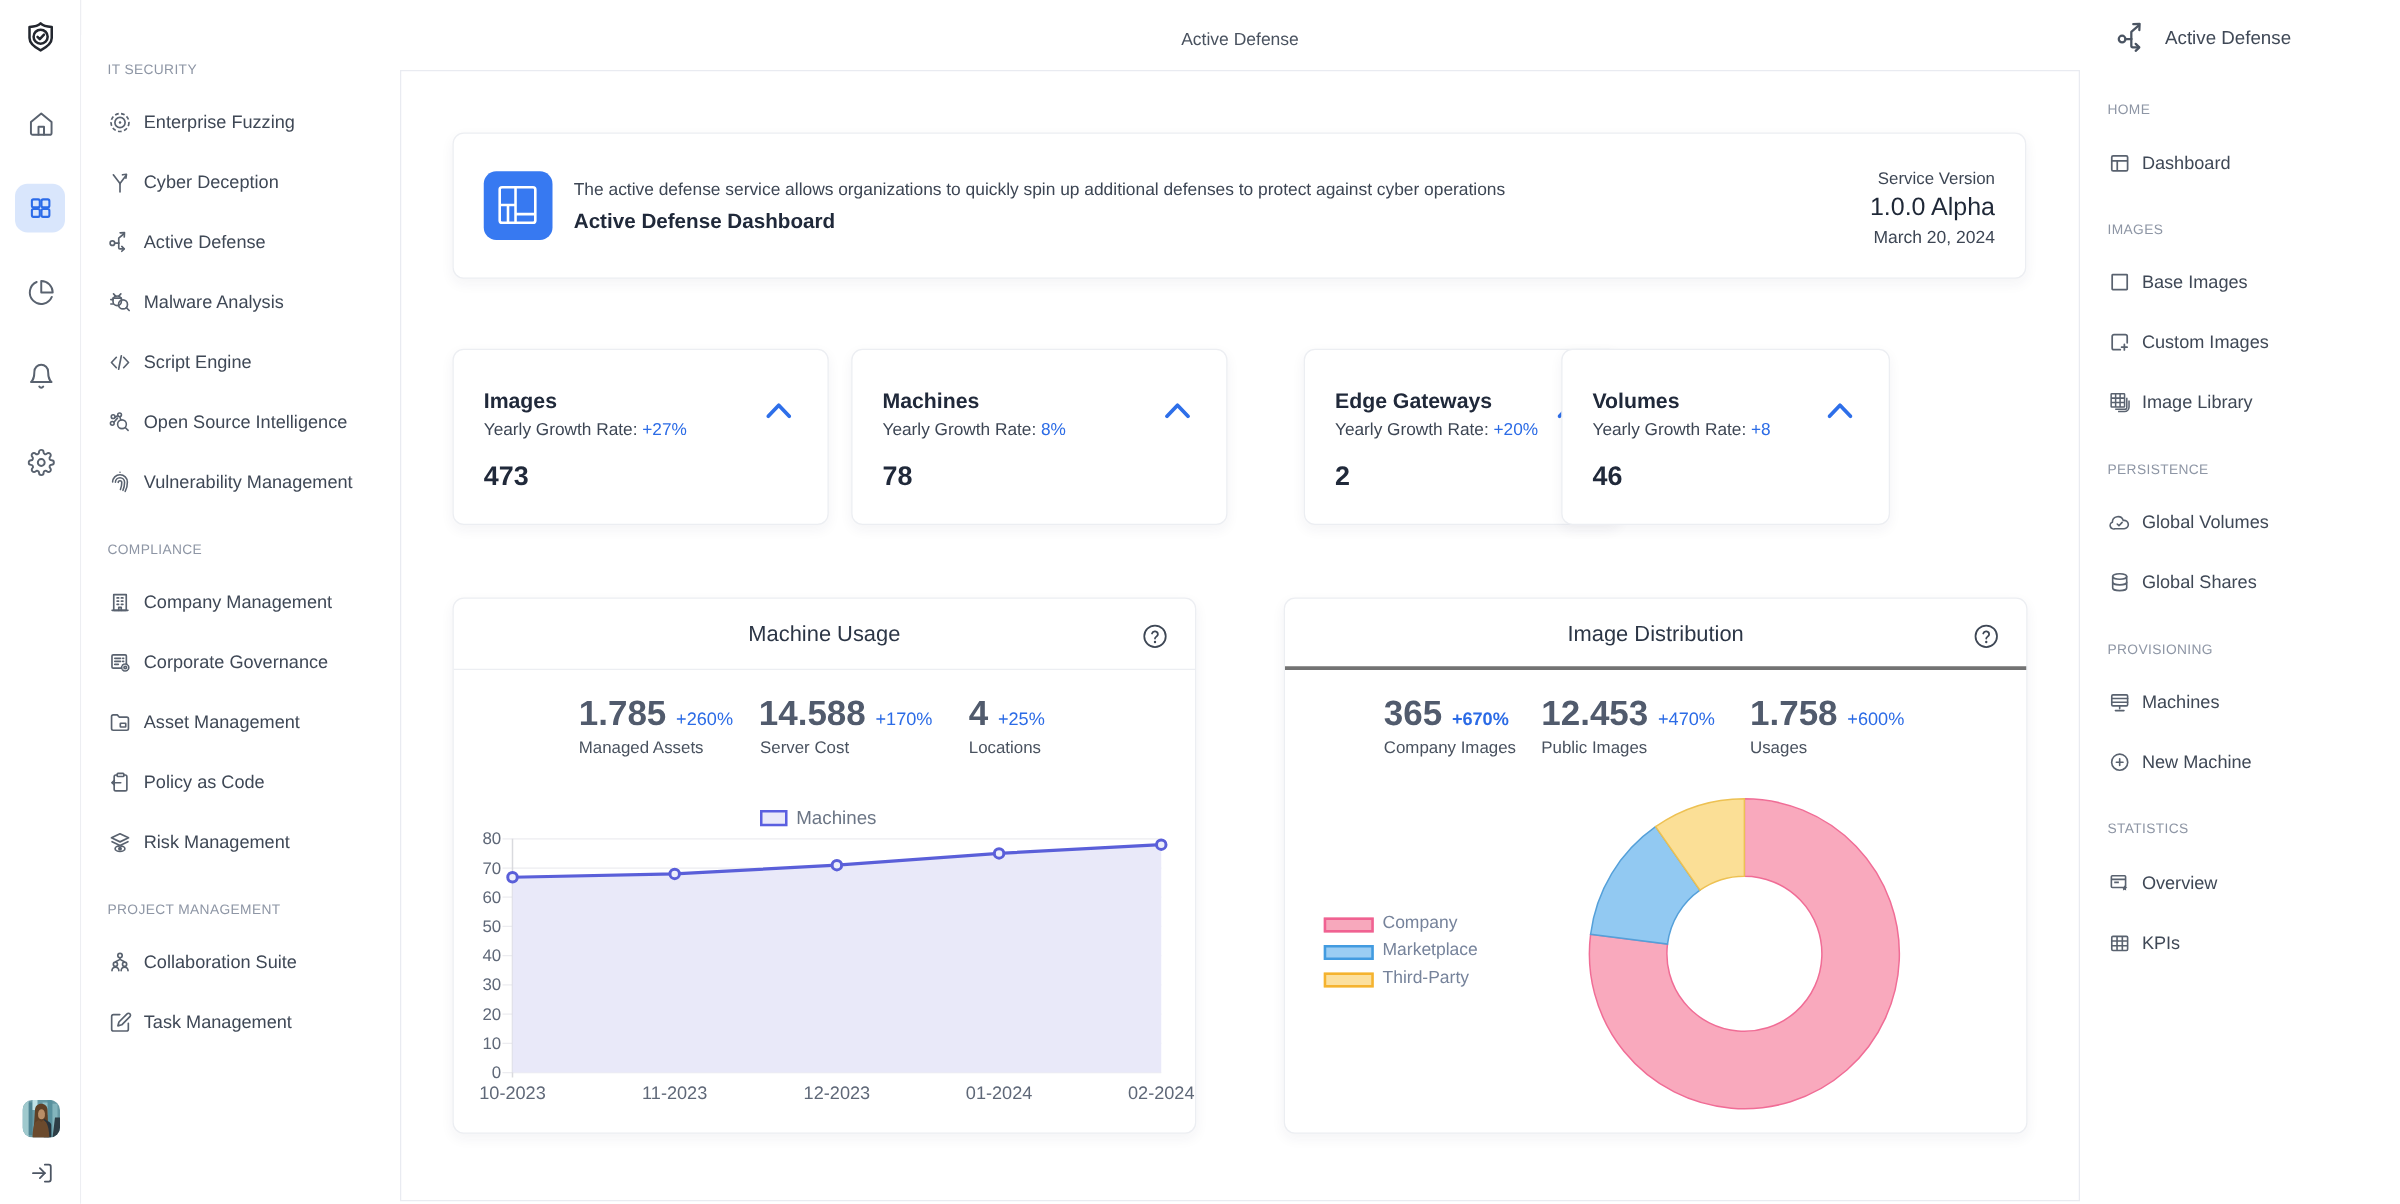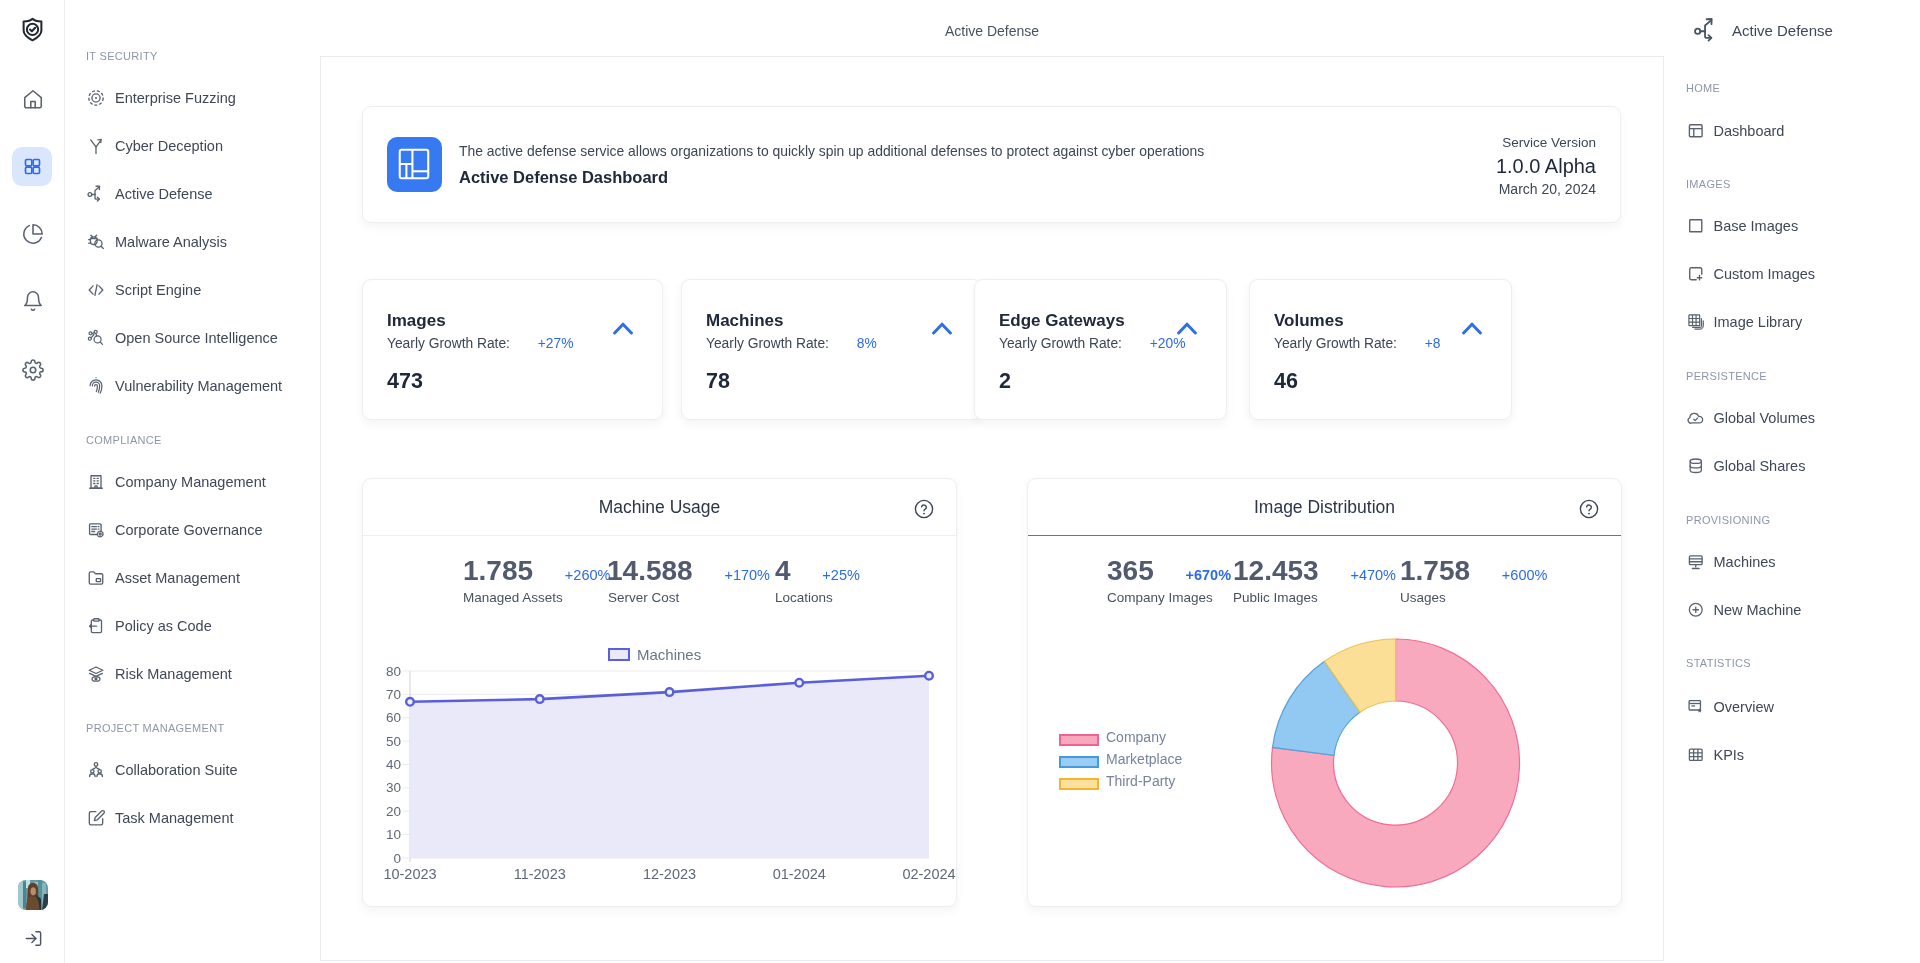--- a/index.html
+++ b/index.html
@@ -13,21 +13,21 @@
   .seclab { position:absolute; font-size:11px; letter-spacing:.3px; color:#8e96a5; font-weight:400; }
   .mit { position:absolute; display:flex; align-items:center; color:#3f4856; font-size:14.5px; white-space:nowrap; }
   .mit svg { margin-right:9px; }
   .rit { position:absolute; display:flex; align-items:center; color:#3f4856; font-size:14.5px; white-space:nowrap; }
   .rit svg { margin-right:8px; }
   .panel { position:absolute; left:320px; top:56px; width:1344px; height:905px;
     background:#fff; border:1px solid #e9ebf1; }
   .card { position:absolute; background:#fff; border:1px solid #eceef2; border-radius:9px;
     box-shadow:0 4px 10px rgba(35,45,70,.05); }
   .ttl { color:#20293a; font-weight:bold; }
-  .blue { color:#2b6be6;margin-left:24px; }
+  .blue { color:#2b6be6; }
 </style>
 </head>
 <body>
 
 <div class="rail">
 
   <svg class="abs" style="left:19px;top:16px" width="27" height="27" viewBox="0 0 24 24" fill="none" stroke="#23272f" stroke-width="1.8" stroke-linejoin="round">
     <path d="M12 2.4c1.3 1.4 3.7 2.3 7.9 2.5v7.9c0 2.6-2.4 5.9-7.9 8.8-5.5-2.9-7.9-6.2-7.9-8.8V4.9c4.2-.2 6.6-1.1 7.9-2.5z"></path>
     <circle cx="12" cy="11.9" r="5"></circle>
     <path d="M9.8 12l1.6 1.6 3-3.2" stroke-linecap="round"></path>
@@ -266,21 +266,21 @@
     </svg>
 </div>
 <div class="card" style="left:681px;top:279px;width:301px;height:141px">
   <div class="abs ttl" style="left:24px;top:31px;font-size:17px">Machines</div>
   <div class="abs" style="left:24px;top:56px;font-size:13.8px;color:#3d4654">Yearly Growth Rate: <span class="blue">8%</span></div>
   <div class="abs ttl" style="left:24px;top:89px;font-size:21.5px">78</div>
   <svg class="abs" style="right:29px;top:42px" width="20" height="13" viewBox="0 0 20 13" fill="none" stroke="#2e6fe9" stroke-width="3" stroke-linecap="round" stroke-linejoin="round">
       <path d="M1.6 11L10 2.2 18.4 11"></path>
     </svg>
 </div>
-<div class="card" style="left:974px;top:279px;width:253px;height:141px">
+<div class="card" style="left:1043px;top:279px;width:253px;height:141px">
   <div class="abs ttl" style="left:24px;top:31px;font-size:17px">Edge Gateways</div>
   <div class="abs" style="left:24px;top:56px;font-size:13.8px;color:#3d4654">Yearly Growth Rate: <span class="blue">+20%</span></div>
   <div class="abs ttl" style="left:24px;top:89px;font-size:21.5px">2</div>
   <svg class="abs" style="right:29px;top:42px" width="20" height="13" viewBox="0 0 20 13" fill="none" stroke="#2e6fe9" stroke-width="3" stroke-linecap="round" stroke-linejoin="round">
       <path d="M1.6 11L10 2.2 18.4 11"></path>
     </svg>
 </div>
 <div class="card" style="left:1249px;top:279px;width:263px;height:141px">
   <div class="abs ttl" style="left:24px;top:31px;font-size:17px">Volumes</div>
   <div class="abs" style="left:24px;top:56px;font-size:13.8px;color:#3d4654">Yearly Growth Rate: <span class="blue">+8</span></div>
@@ -342,21 +342,21 @@
       <text x="47" y="218">10-2023</text>
         <text x="176.75" y="218">11-2023</text>
       <text x="306.5" y="218">12-2023</text>
         <text x="436.25" y="218">01-2024</text>
       <text x="566" y="218">02-2024</text>
     </g>
   </svg>
 </div>
 
 <div class="card" style="left:1027px;top:478px;width:595px;height:429px">
-  <div class="abs" style="left:0;top:0;width:100%;height:57px;border-bottom:1px solid #737373;text-align:center;line-height:57px;font-size:17.5px;color:#2c3646">Image Distribution</div>
+  <div class="abs" style="left:0;top:0;width:100%;height:57px;border-bottom:3px solid #737373;text-align:center;line-height:57px;font-size:17.5px;color:#2c3646">Image Distribution</div>
   <svg class="abs" style="right:22px;top:20px" width="20" height="20" viewBox="0 0 20 20" fill="none" stroke="#3e4755" stroke-width="1.4">
     <circle cx="10" cy="10" r="8.6"></circle>
     <path d="M7.6 7.8a2.4 2.4 0 0 1 4.7.7c0 1.6-2.3 1.9-2.3 3.3" stroke-linecap="round"></path>
     <path d="M10 14.6v.01" stroke-width="1.9" stroke-linecap="round"></path>
   </svg>
   <div class="abs" style="left:79px;top:76px;font-size:28px;font-weight:bold;color:#515b6d">365 <span style="font-size:14.5px;font-weight:bold" class="blue">+670%</span></div>
   <div class="abs" style="left:79px;top:111px;font-size:13.5px;color:#49525f">Company Images</div>
   <div class="abs" style="left:205px;top:76px;font-size:28px;font-weight:bold;color:#515b6d">12.453 <span style="font-size:14.5px;font-weight:normal" class="blue">+470%</span></div>
   <div class="abs" style="left:205px;top:111px;font-size:13.5px;color:#49525f">Public Images</div>
   <div class="abs" style="left:372px;top:76px;font-size:28px;font-weight:bold;color:#515b6d">1.758 <span style="font-size:14.5px;font-weight:normal" class="blue">+600%</span></div>

